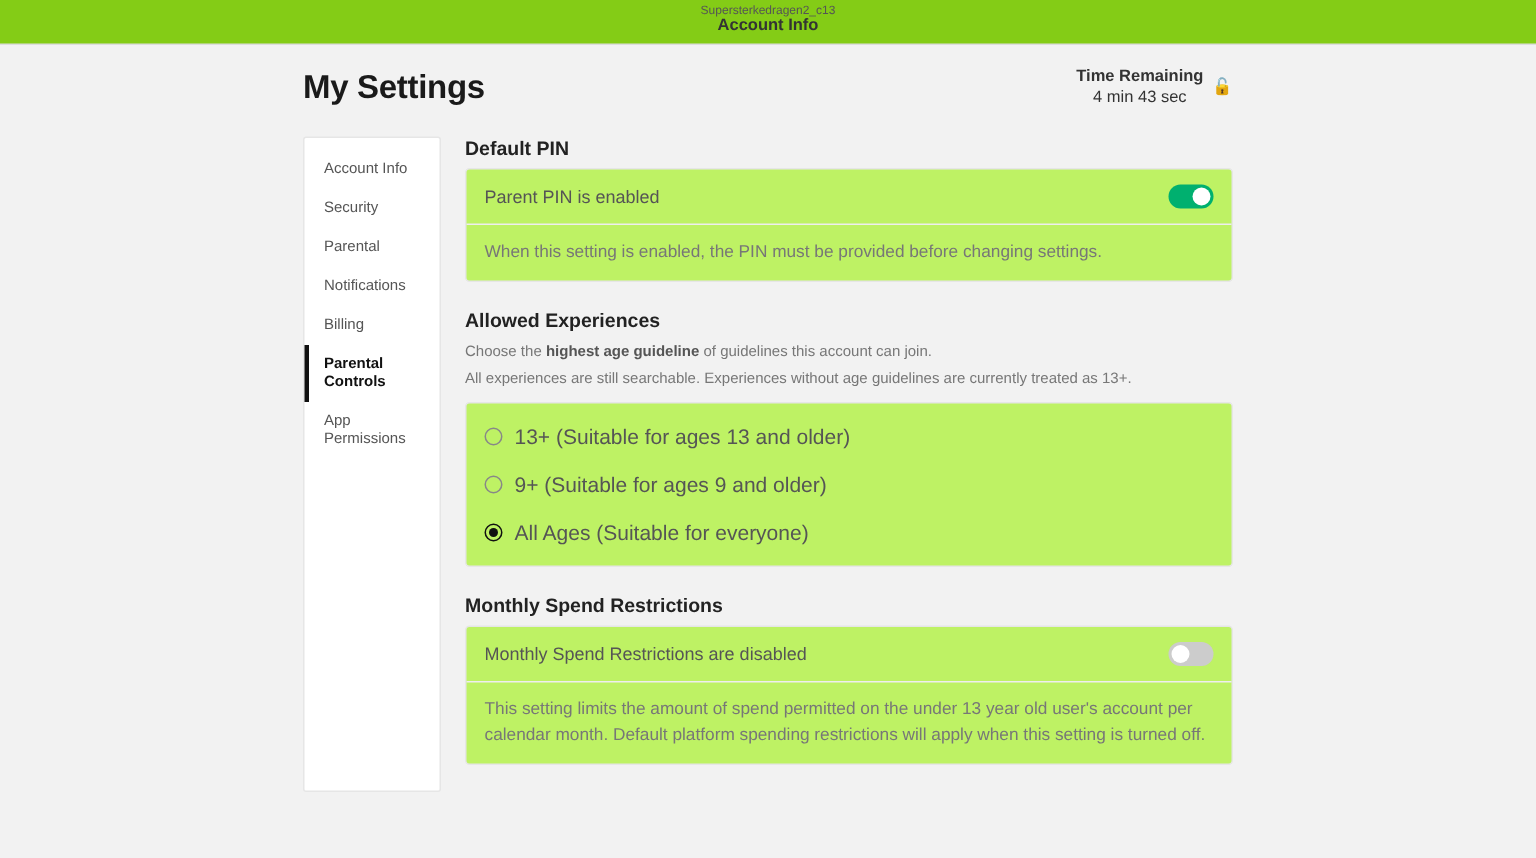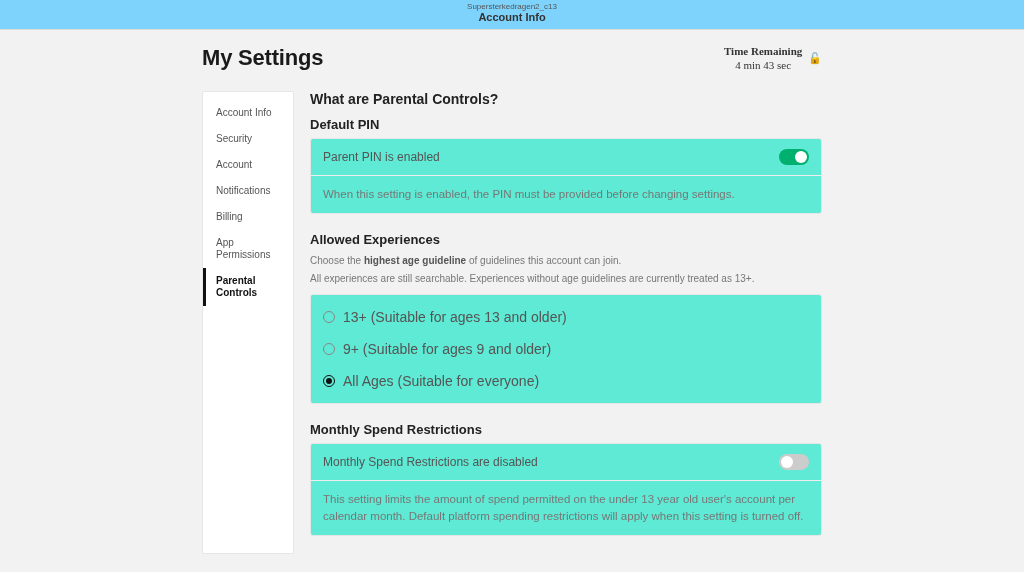--- a/index.html
+++ b/index.html
@@ -9,21 +9,21 @@
     color: #222;
     font-size: 13px;
     width: 1024px;
     height: 572px;
     overflow: hidden;
   }
   .topbar {
     text-align: center;
     padding: 2px 0 6px 0;
     border-bottom: 1px solid #ddd;
-    background: #7dd3fc;
+    background: #84cc16;
   }
   .topbar .user { font-size: 8px; color: #555; }
   .topbar .title { font-size: 11px; font-weight: 600; color: #333; }
   .container {
     width: 620px;
     margin: 0 auto;
     padding-top: 14px;
     position: relative;
   }
   .header-row {
@@ -39,21 +39,20 @@
     letter-spacing: -0.2px;
   }
   .time-remaining {
     text-align: right;
     font-size: 11px;
     color: #333;
     line-height: 1.3;
     display: flex;
     align-items: center;
     gap: 6px;
-    font-family: Liberation Serif, serif;
   }
   .time-remaining .tx { text-align: center; }
   .time-remaining .lbl { font-weight: 600; }
   .lock-icon { font-size: 11px; color: #666; }
   .main {
     display: flex;
     gap: 16px;
   }
   .sidebar {
     width: 92px;
@@ -96,21 +95,21 @@
     margin-bottom: 6px;
   }
   .hint {
     font-size: 10px;
     color: #777;
     line-height: 1.5;
     margin-bottom: 3px;
   }
   .hint b { color: #555; font-weight: 700; }
   .card {
-    background: #5eead4;
+    background: #bef264;
     border: 1px solid #e6e6e6;
     border-radius: 3px;
     margin-bottom: 18px;
   }
   .card-row {
     display: flex;
     justify-content: space-between;
     align-items: center;
     padding: 10px 12px;
     font-size: 12px;
@@ -190,30 +189,29 @@
         <div>4 min 43 sec</div>
       </div>
       <span class="lock-icon">🔓</span>
     </div>
   </div>
 
   <div class="main">
     <nav class="sidebar" id="sidebar">
         <div class="nav-item">Account Info</div>
         <div class="nav-item">Security</div>
-        <div class="nav-item">Account</div>
+        <div class="nav-item">Parental</div>
         <div class="nav-item">Notifications</div>
         <div class="nav-item">Billing</div>
+        <div class="nav-item active">Parental Controls</div>
         <div class="nav-item">App Permissions</div>
-        <div class="nav-item active">Parental Controls</div>
       </nav>
 
     <div class="content">
 
-      <div class="section-heading">What are Parental Controls?</div>
 
       <div class="sub-heading">Default PIN</div>
       <div class="card">
         <div class="card-row">
           <span>Parent PIN is enabled</span>
           <span class="toggle on"></span>
         </div>
         <div class="card-divider"></div>
         <div class="card-text">When this setting is enabled, the PIN must be provided before changing settings.</div>
       </div>

